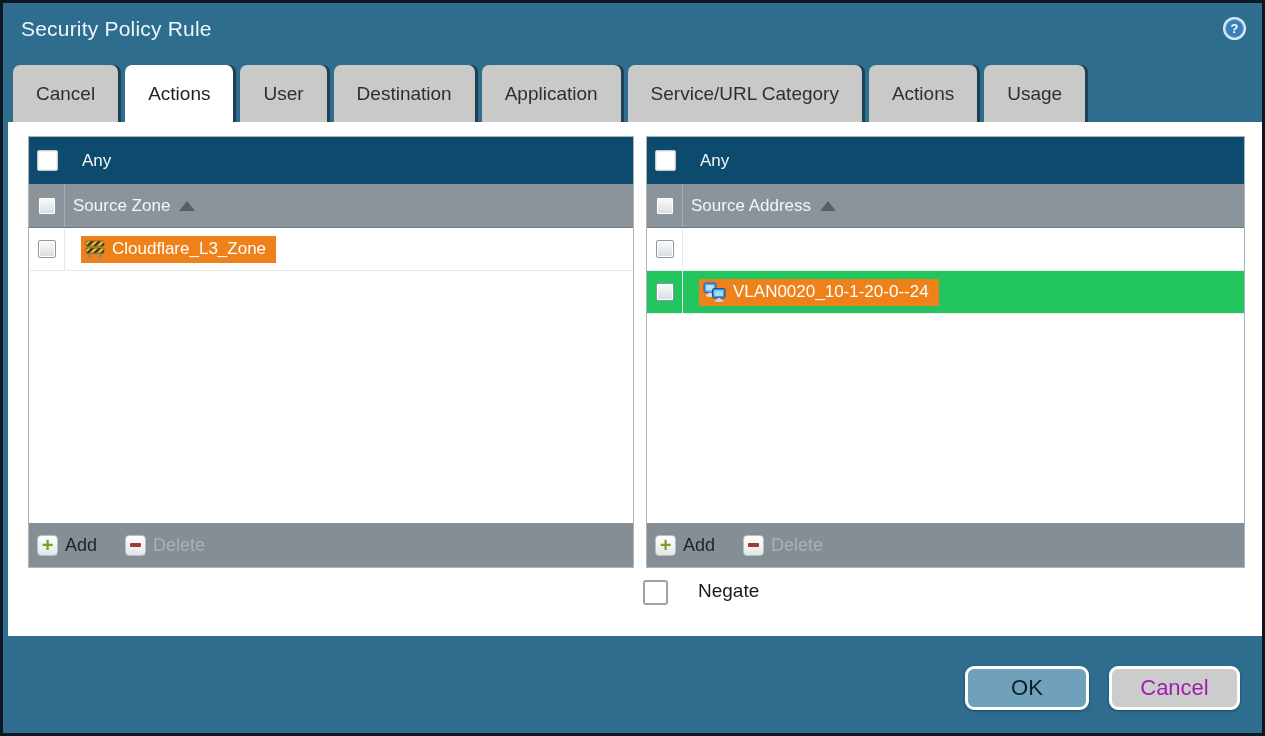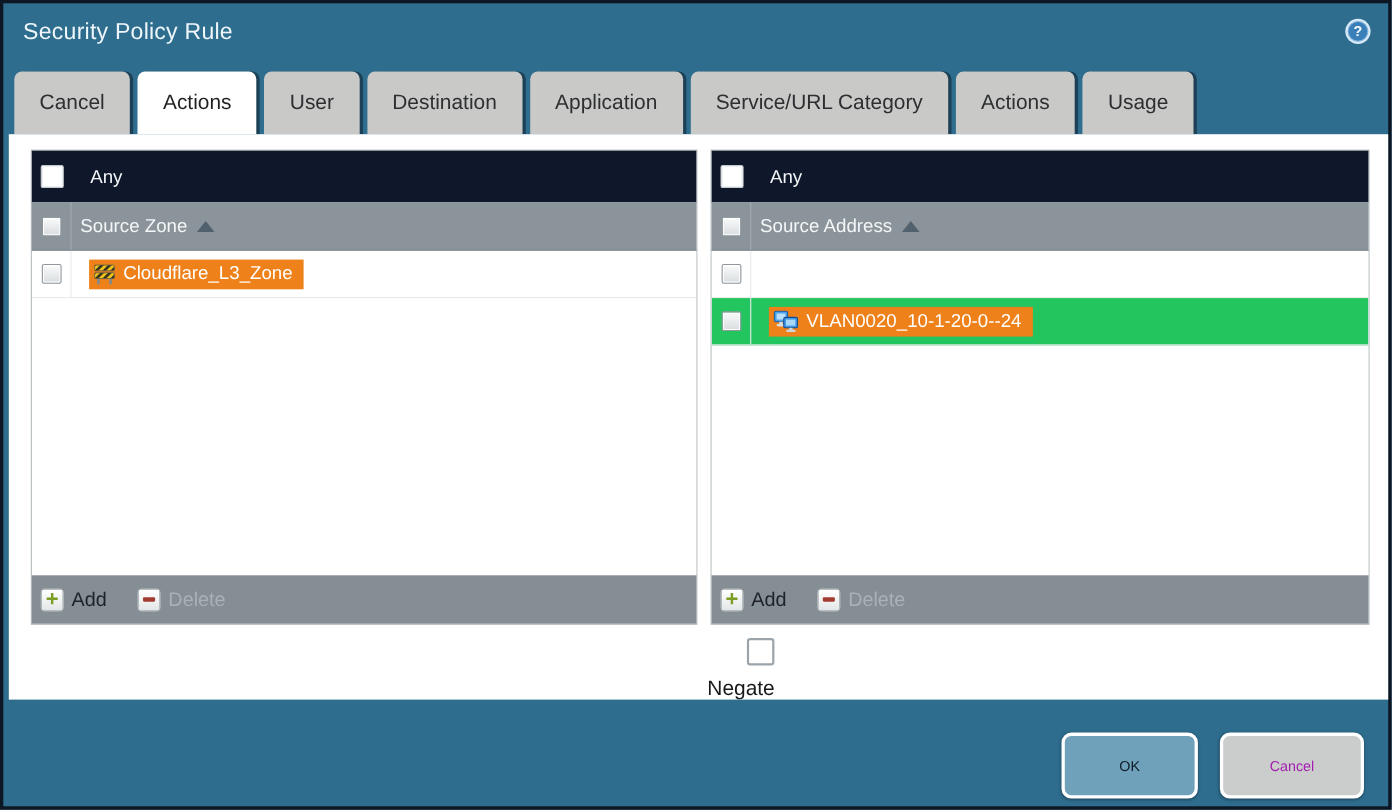--- a/index.html
+++ b/index.html
@@ -53,21 +53,21 @@
   .panel {
     position:absolute; top:14px; height:432px;
     border:1px solid #aeb4b8;
     background:#ffffff;
     display:flex; flex-direction:column;
   }
   .panel-left  { left:20px;  width:606px; }
   .panel-right { left:638px; width:599px; }
   .any-header {
     height:47px; flex:0 0 47px;
-    background:#0f172a;
+    background:#0c4a6e;
     display:flex; align-items:center;
   }
   .any-header .label { color:#f2f5f7; font-size:17px; margin-left:24px; }
   .cb {
     display:inline-block; border-radius:2px; cursor:pointer;
   }
   .cb-any {
     width:21px; height:21px; margin-left:8px;
     background:#ffffff; border:1px solid #c4cacd;
     box-shadow:inset 0 0 0 1px #eef1f2;
@@ -133,32 +133,32 @@
     border:1px solid #b9bfc2;
     display:flex; align-items:center; justify-content:center;
   }
   .tbtn.add .label { color:#1d2226; }
   .tbtn.delete .label { color:#a9b1b6; }
   .plus  { color:#7e9d24; font-size:20px; font-weight:bold; line-height:1; }
   .minus { display:block; width:11px; height:4px; background:#a23b31; border-radius:1px; }
   
   .negate-row {
     position:absolute; left:635px; top:458px;
-    display:flex; align-items:flex-end; gap:11px;flex-direction:column;
+    display:flex; align-items:flex-start; gap:30px;
   }
   .cb-negate {
     width:25px; height:25px;
     background:#ffffff; border:2px solid #9aa4aa; border-radius:3px;
   }
   .negate-label { font-size:19px; color:#17191b; }
   
   .btn {
-    position:absolute; top:663px; height:60px;
+    position:absolute; top:663px; height:44px;
     border:3px solid #ffffff; border-radius:9px;
-    font-size:13px;
+    font-size:22px;
     display:flex; align-items:center; justify-content:center;
     cursor:pointer;
     box-shadow:0 1px 3px rgba(0,0,0,.35);
   }
   .btn-ok     { left:962px;  width:124px; background:#6fa1ba; color:#101d26; }
   .btn-cancel { left:1106px; width:131px; background:#cbcccc; color:#a21caf; }
 </style>
 </head>
 <body>
 

